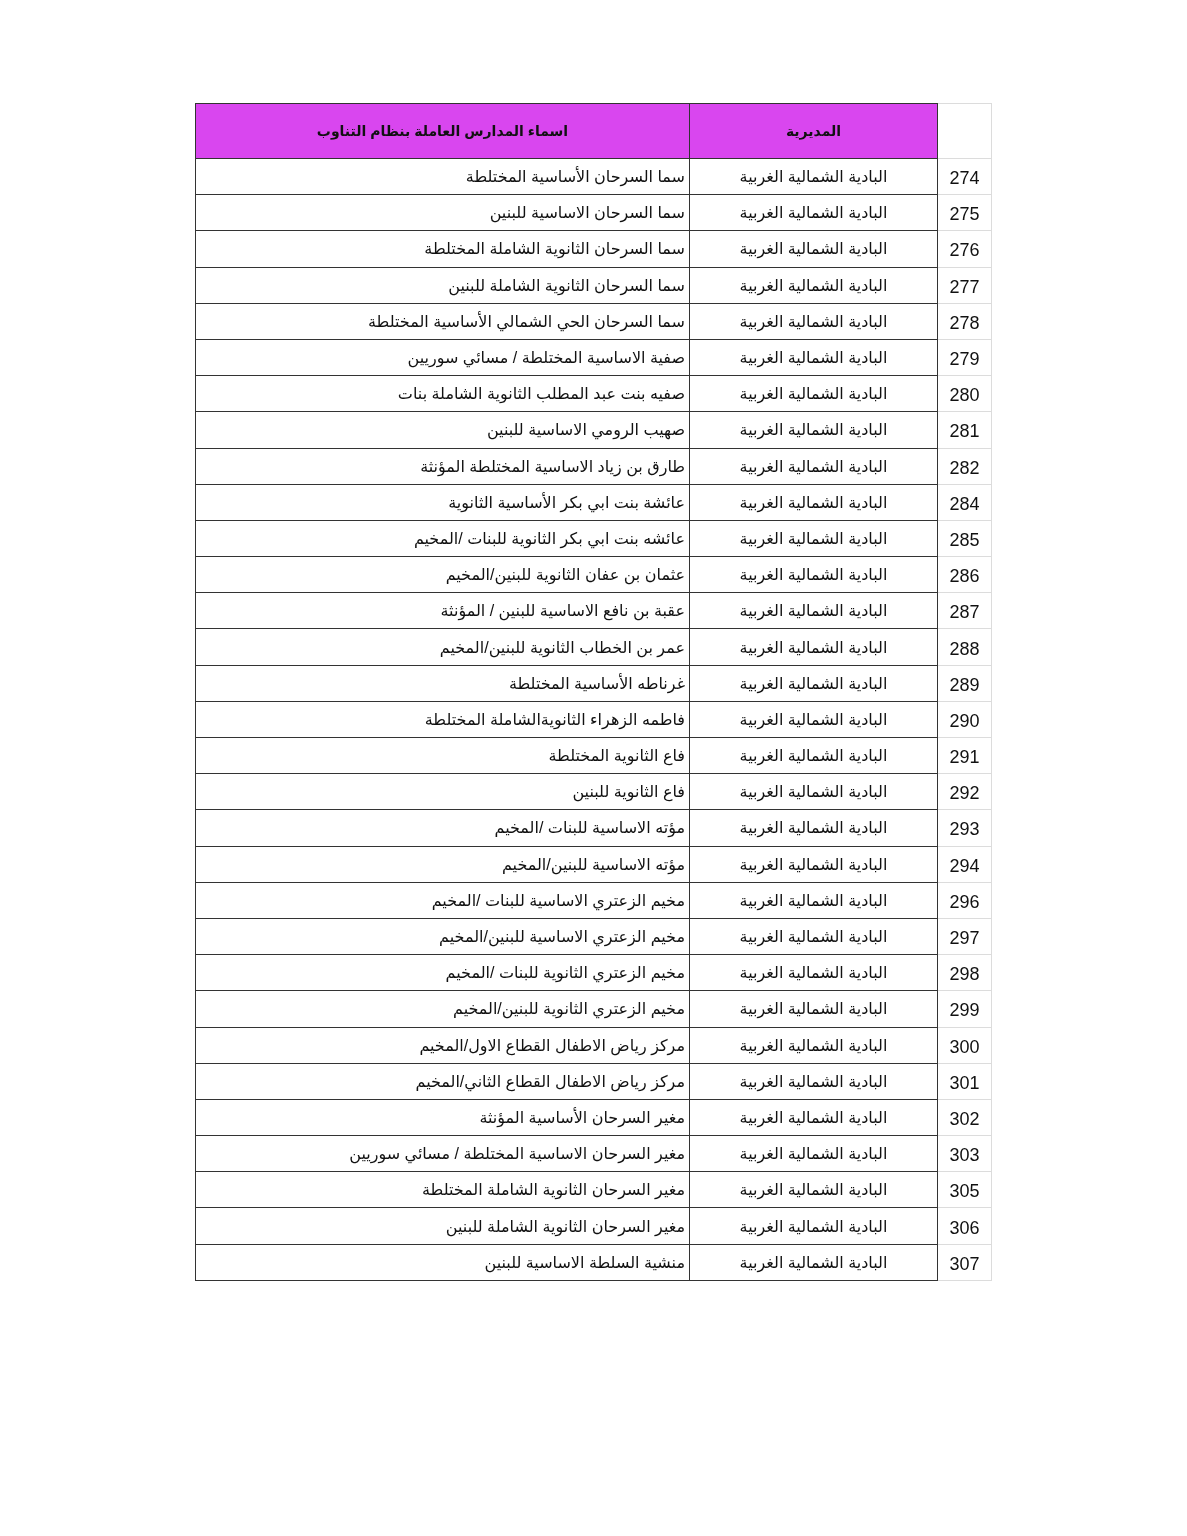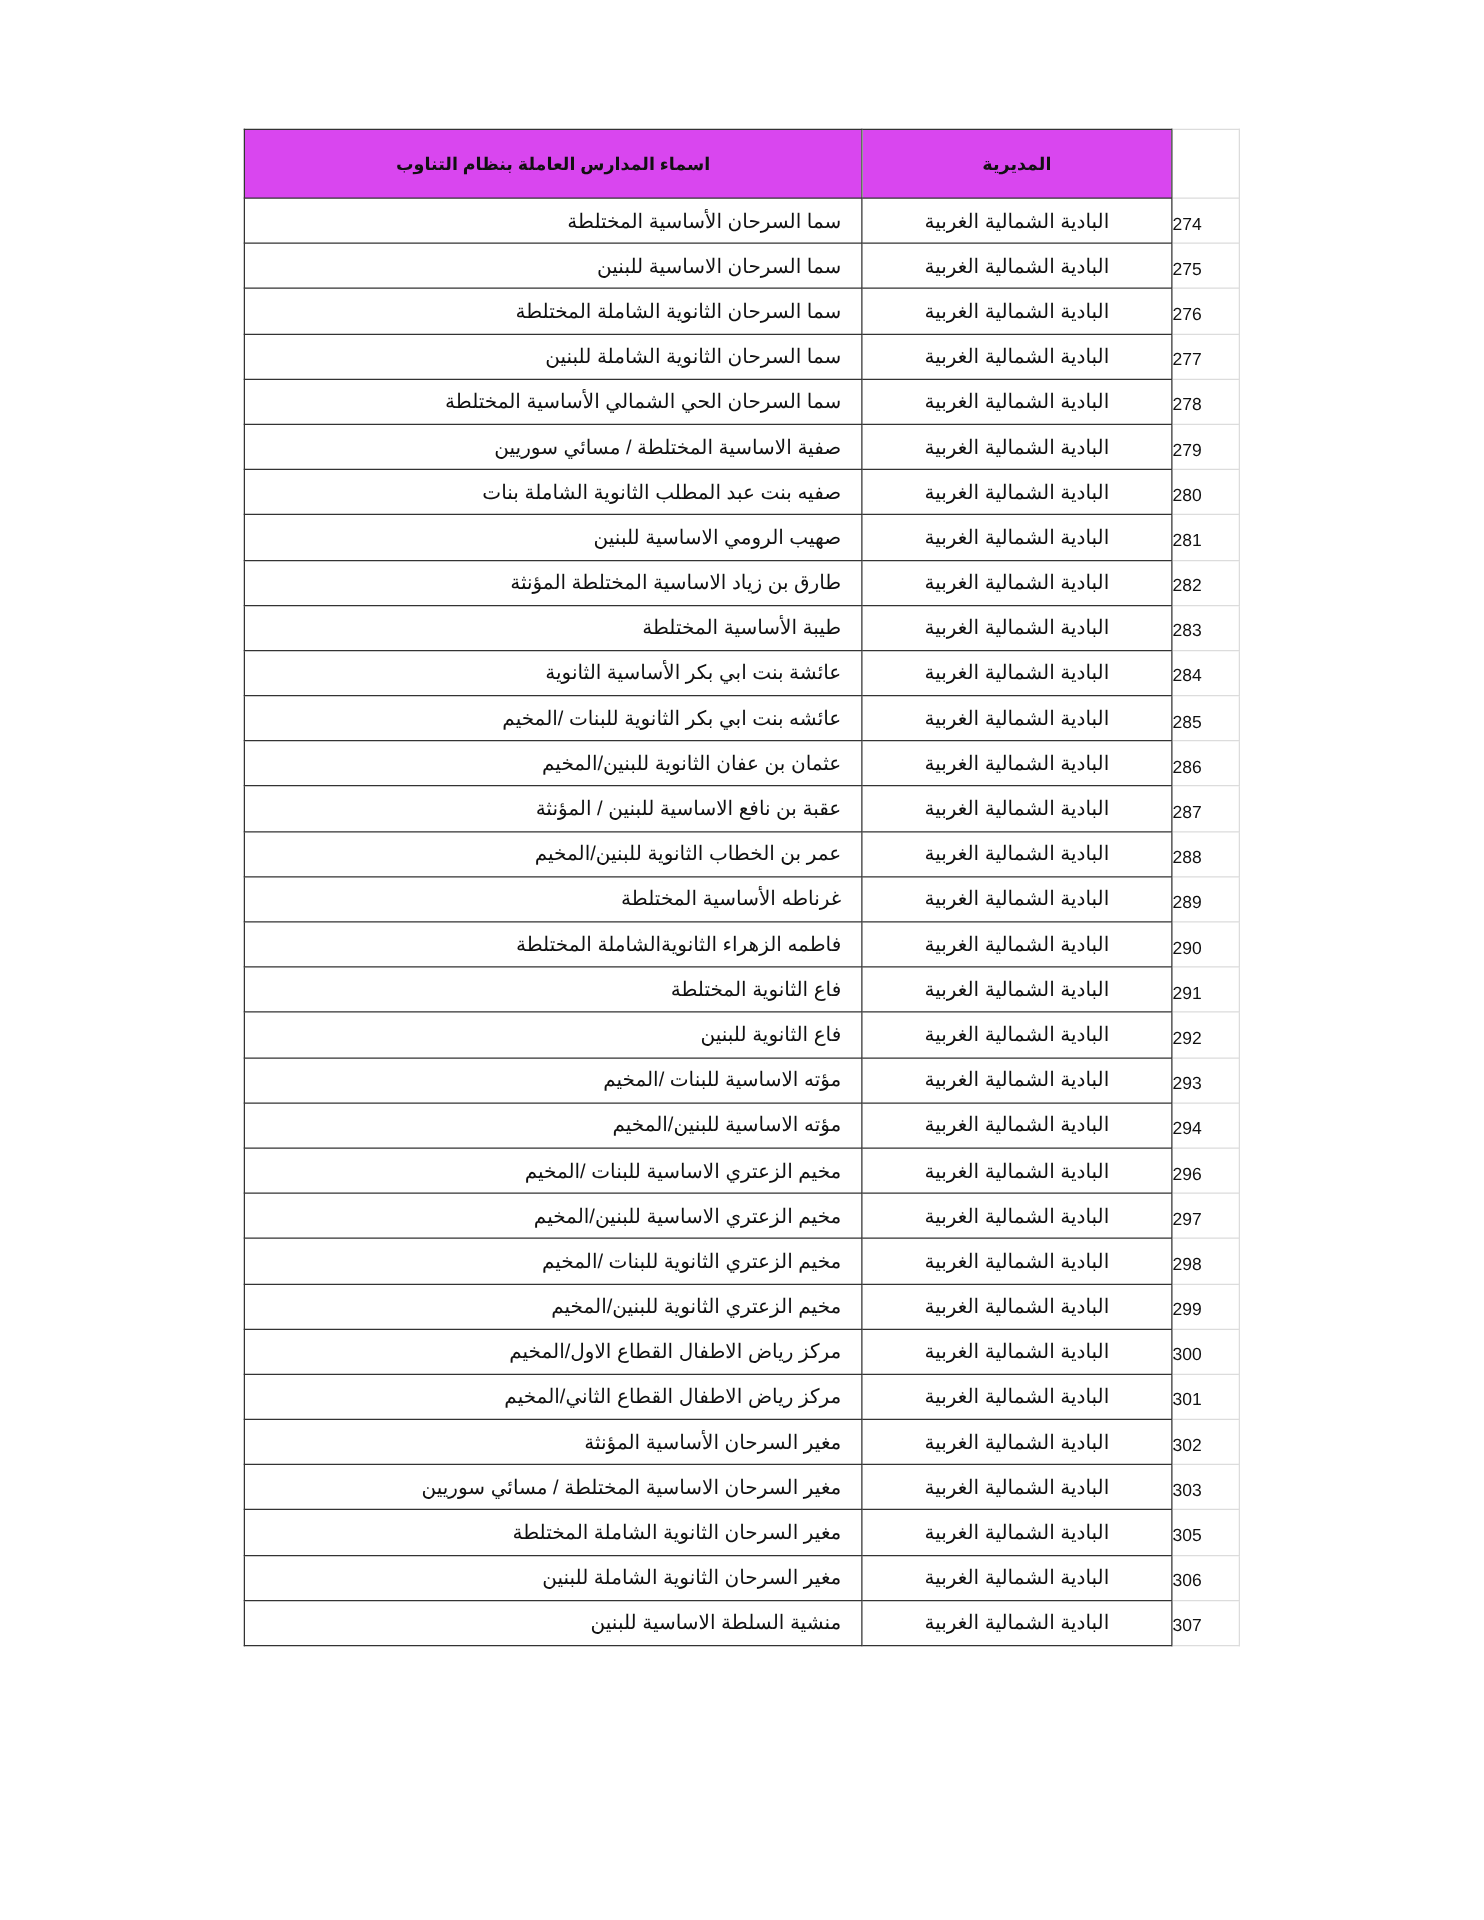--- a/index.html
+++ b/index.html
@@ -45,30 +45,31 @@
       border: 1.5px solid #333;
     }
     thead th.num-head {
       background: #ffffff;
       border: 1px solid #dcdcdc;
       border-left: 1.5px solid #333;
     }
     tbody td.name {
       text-align: right;
       direction: rtl;
-      padding-right: 16px;
+      padding-right: 4px;
       border: 1.5px solid #333;
     }
     tbody td.dir {
       text-align: center;
       direction: rtl;
       border: 1.5px solid #333;
     }
     tbody td.num {
-      font-size: 14px;
+      text-align: center;
+      font-size: 18px;
       border-top: 1px solid #dcdcdc;
       border-bottom: 1px solid #dcdcdc;
       border-right: 1px solid #dcdcdc;
       border-left: 1.5px solid #333;
       padding-top: 4px;
     }
   </style>
 </head>
 <body>
 
@@ -126,25 +127,20 @@
     <td class="name">صهيب الرومي الاساسية للبنين</td>
     <td class="dir">البادية الشمالية الغربية</td>
     <td class="num">281</td>
   </tr>
         <tr>
     <td class="name">طارق بن زياد الاساسية المختلطة المؤنثة</td>
     <td class="dir">البادية الشمالية الغربية</td>
     <td class="num">282</td>
   </tr>
         <tr>
-    <td class="name">طيبة الأساسية المختلطة</td>
-    <td class="dir">البادية الشمالية الغربية</td>
-    <td class="num">283</td>
-  </tr>
-        <tr>
     <td class="name">عائشة بنت ابي بكر  الأساسية الثانوية</td>
     <td class="dir">البادية الشمالية الغربية</td>
     <td class="num">284</td>
   </tr>
         <tr>
     <td class="name">عائشه بنت ابي بكر الثانوية للبنات /المخيم</td>
     <td class="dir">البادية الشمالية الغربية</td>
     <td class="num">285</td>
   </tr>
         <tr>

